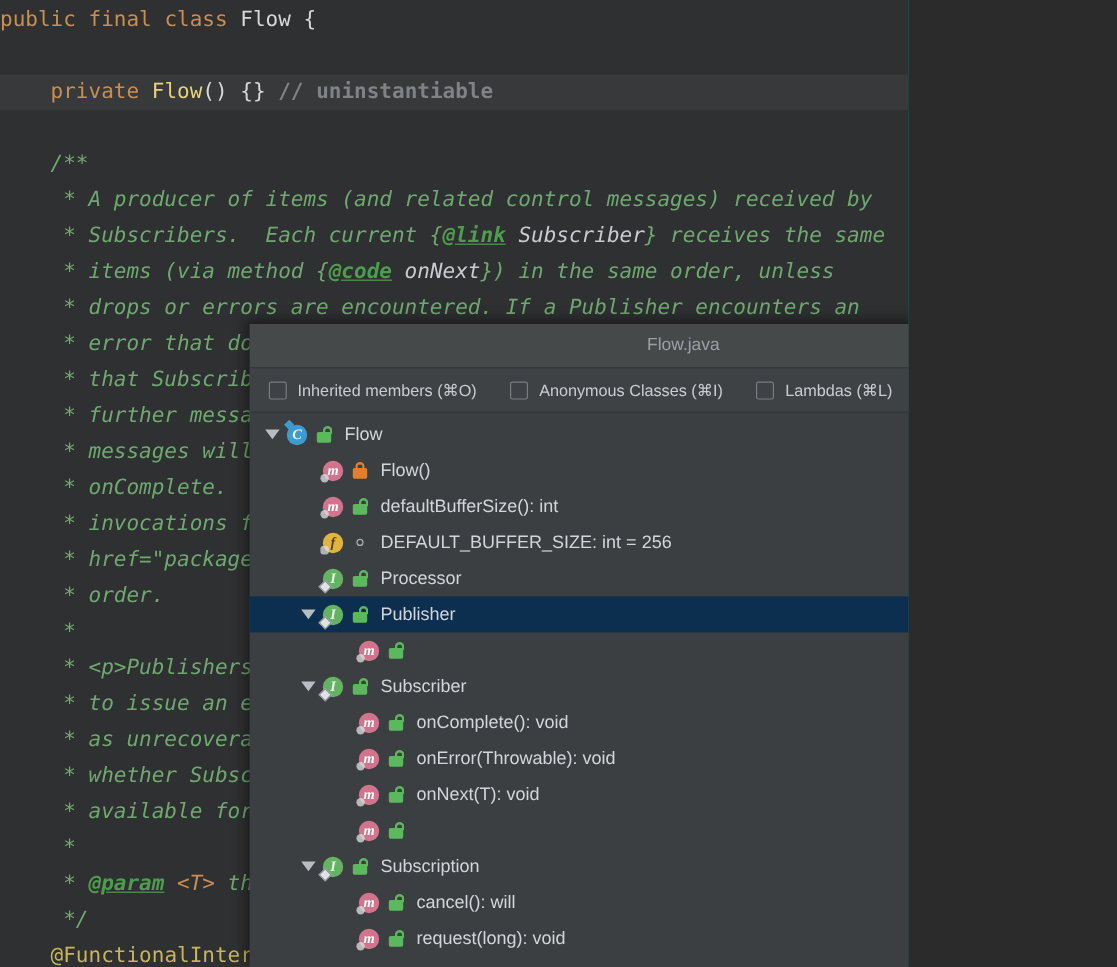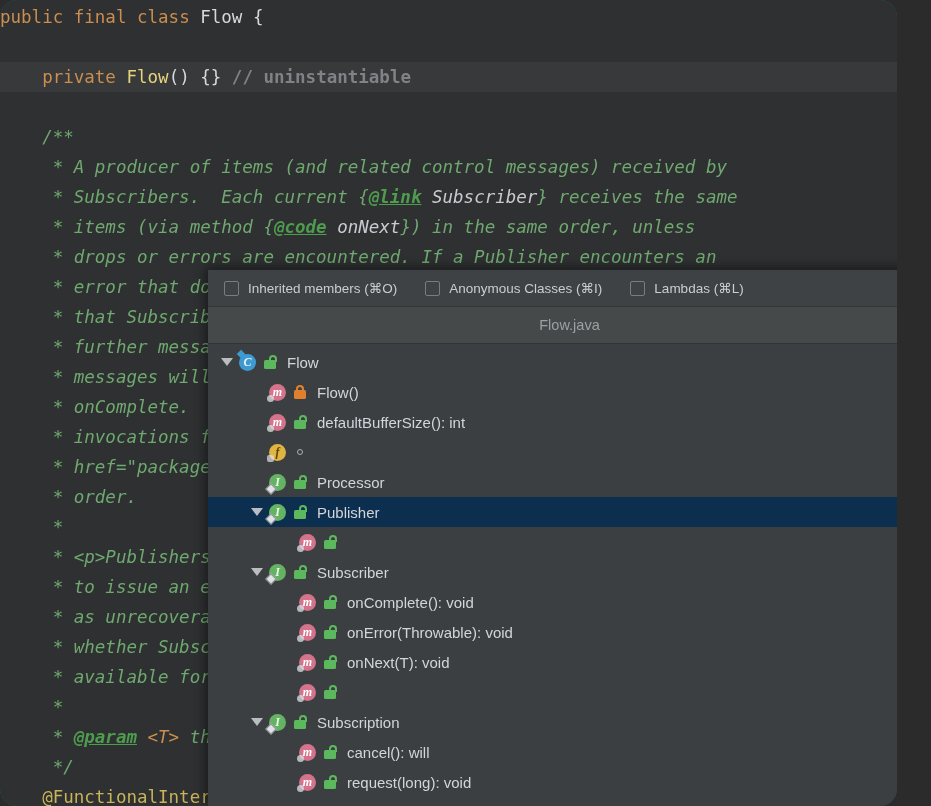--- a/index.html
+++ b/index.html
@@ -2,26 +2,25 @@
 <html><head>
 <meta charset="utf-8">
 <style>
   html, body {
     margin: 0;
     padding: 0;
     background: #2b2b2b;
   }
   #root {
     position: relative;
-    width: 897px;
+    width: 757px;
     height: 806px;
     overflow: hidden;
     background: #0f766e;
     font-family: "Liberation Sans", sans-serif;
-    border-radius: 17px;
   }
 
   
   #editor {
     position: absolute;
     inset: 0;
     background: #2e3032;
     font-family: "DejaVu Sans Mono", monospace;
     font-size: 17.5px;
     line-height: 30px;
@@ -226,37 +225,37 @@
 </style>
 </head>
 <body>
 
 <div id="root">
 
   <div id="editor"><div class="cline"><span class="kw">public</span><span class="punc"> </span><span class="kw">final</span><span class="punc"> </span><span class="kw">class</span><span class="punc"> </span><span class="cls">Flow</span><span class="punc"> {</span></div><div class="cline">&nbsp;</div><div class="cline hl"><span class="punc">    </span><span class="kw">private</span><span class="punc"> </span><span class="mth">Flow</span><span class="punc">() {} </span><span class="cmt">// uninstantiable</span></div><div class="cline">&nbsp;</div><div class="cline"><span class="doc">    /**</span></div><div class="cline"><span class="doc">     * A producer of items (and related control messages) received by</span></div><div class="cline"><span class="doc">     * Subscribers.  Each current {</span><span class="taglink">@link</span><span class="doc"> </span><span class="docw">Subscriber</span><span class="doc">} receives the same</span></div><div class="cline"><span class="doc">     * items (via method {</span><span class="taglink">@code</span><span class="doc"> </span><span class="docw">onNext</span><span class="doc">}) in the same order, unless</span></div><div class="cline"><span class="doc">     * drops or errors are encountered. If a Publisher encounters an</span></div><div class="cline"><span class="doc">     * error that does not allow items to be issued to a Subscriber,</span></div><div class="cline"><span class="doc">     * that Subscriber receives {@code onError}, and then receives no</span></div><div class="cline"><span class="doc">     * further messages.  Otherwise, when it is known that no further</span></div><div class="cline"><span class="doc">     * messages will be issued to it, a subscriber receives</span></div><div class="cline"><span class="doc">     * onComplete.  Publishers ensure that Subscriber method</span></div><div class="cline"><span class="doc">     * invocations for each subscription are strictly ordered in &lt;a</span></div><div class="cline"><span class="doc">     * href="package-summary.html#MemoryVisibility"&gt;&lt;i&gt;happens-before&lt;/i&gt;&lt;/a&gt;</span></div><div class="cline"><span class="doc">     * order.</span></div><div class="cline"><span class="doc">     *</span></div><div class="cline"><span class="doc">     * &lt;p&gt;Publishers may vary in policy about whether drops are allowed</span></div><div class="cline"><span class="doc">     * to issue an error, as well as in policies about whether</span></div><div class="cline"><span class="doc">     * as unrecoverable failures, or whether the Subscriber may</span></div><div class="cline"><span class="doc">     * whether Subscribers may reuse subscriptions, and whether</span></div><div class="cline"><span class="doc">     * available for new subscribers.</span></div><div class="cline"><span class="doc">     *</span></div><div class="cline"><span class="doc">     * </span><span class="taglink">@param</span><span class="doc"> </span><span class="gtype">&lt;T&gt;</span><span class="doc"> the published item type</span></div><div class="cline"><span class="doc">     */</span></div><div class="cline"><span class="punc">    </span><span class="anno">@FunctionalInterface</span></div></div>
 
   <div id="popup">
 
+    <div id="popup-title">Flow.java</div>
+
     <div id="popup-filters">
         <div class="filter">
           <span class="cbox"></span>
           <span>Inherited members (⌘O)</span>
         </div>
         <div class="filter">
           <span class="cbox"></span>
           <span>Anonymous Classes (⌘I)</span>
         </div>
         <div class="filter">
           <span class="cbox"></span>
           <span>Lambdas (⌘L)</span>
         </div>
       </div>
 
-    <div id="popup-title">Flow.java</div>
-
     <div id="tree">
         <div class="trow">
           <span class="ind" style="width: 8px;"></span>
           <span class="twist open"></span>
           <span class="ki class">
             <span class="disk">C</span>
           </span>
           <span class="vis public">
             <span class="shackle"></span>
             <span class="body"></span>
@@ -289,20 +288,21 @@
         </div>
         <div class="trow">
           <span class="ind" style="width: 38px;"></span>
           <span class="twist"></span>
           <span class="ki field">
             <span class="disk">f</span>
           </span>
           <span class="vis none">
             <span class="dot"></span>
           </span>
+          <span class="tlabel">DEFAULT_BUFFER_SIZE: int = 256</span>
         </div>
         <div class="trow">
           <span class="ind" style="width: 38px;"></span>
           <span class="twist"></span>
           <span class="ki iface">
             <span class="disk">I</span>
           </span>
           <span class="vis public">
             <span class="shackle"></span>
             <span class="body"></span>

